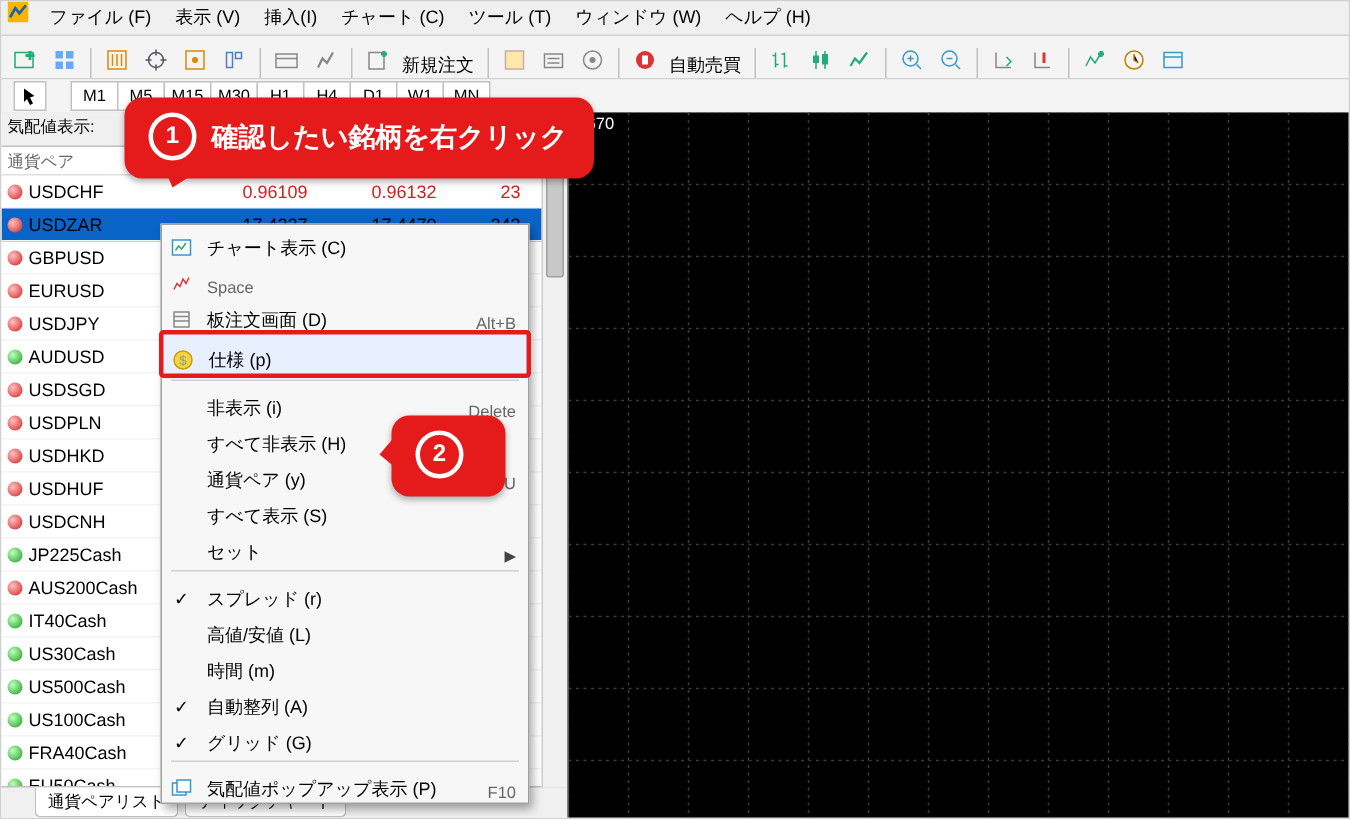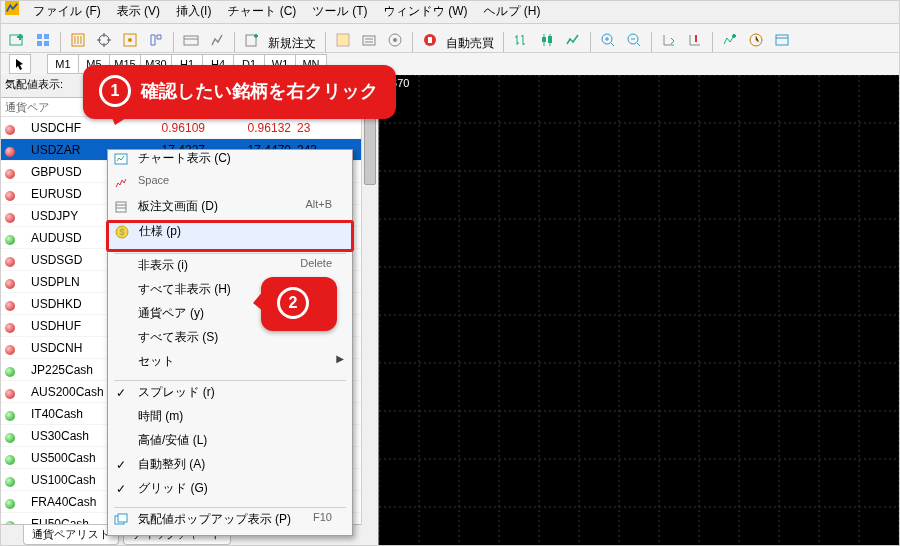--- a/index.html
+++ b/index.html
@@ -20,32 +20,32 @@
 .mw-title{height:18px;background:#f0f0f0;border-bottom:1px solid #c0c0c0;font-size:11px;padding:2px 4px}
 .mw-head{height:18px;display:flex;border-bottom:1px solid #e0e0e0;font-size:11px;color:#666}
 .mw-head span{padding:2px 4px}
 .col-sym{width:120px}
 .col-bid{width:80px;text-align:right}
 .col-ask{width:80px;text-align:right}
 .col-spr{width:50px;text-align:right}
 .mw-body{flex:1;overflow:hidden;position:relative}
 .mw-row{height:21px;display:flex;align-items:center;font-size:12px;border-bottom:1px solid #f4f4f4}
 .mw-row.sel{background:#0a64c8;color:#000000}
-.mw-row .sym{width:120px;display:flex;align-items:flex-end;gap:16px;padding-left:4px}
+.mw-row .sym{width:120px;display:flex;align-items:center;gap:4px;padding-left:4px}
 .mw-row .bid,.mw-row .ask{width:80px;text-align:right;padding-right:6px}
-.mw-row .spr{width:50px;padding-right:6px}
+.mw-row .spr{width:50px;text-align:right;padding-right:6px}
 .up{color:#1a9c1a}.dn{color:#d02020}
 .dot{width:10px;height:10px;border-radius:50%;display:inline-block;position:relative}
 .dot.up{background:radial-gradient(circle at 35% 35%,#bfffbf,#1a9c1a)}
 .dot.dn{background:radial-gradient(circle at 35% 35%,#ffc0c0,#d02020)}
 .chartarea{flex:1;background:#000;position:relative;overflow:hidden}
 .chart-title{position:absolute;top:2px;left:6px;color:#fff;font-size:11px;white-space:nowrap;z-index:1}
 .grid line{stroke:#3a3a3a;stroke-dasharray:2 3}
 .ctxmenu{position:absolute;left:106px;top:148px;width:244px;background:#f7f7f7;border:1px solid #a0a0a0;box-shadow:2px 3px 6px rgba(0,0,0,.35);z-index:30;font-size:12px}
-.ctxmenu .row{height:24px;display:flex;align-items:flex-start;padding:0 20px 0 4px;gap:8px;position:relative}
+.ctxmenu .row{height:24px;display:flex;align-items:flex-end;padding:0 8px 0 4px;gap:8px;position:relative}
 .ctxmenu .ic{width:18px;height:18px;display:flex;align-items:center;justify-content:center}
 .ctxmenu .lbl{flex:1}
 .ctxmenu .sc{color:#666;font-size:11px}
 .ctxmenu .sep{height:1px;background:#d0d0d0;margin:3px 6px}
 .ctxmenu .row.hi{border:3px solid #e51a1a;height:26px;margin:-2px;border-radius:3px;background:#e8f0ff}
 .ctxmenu .arrow{position:absolute;right:8px;font-size:10px;color:#444}
 .callout{position:absolute;background:#e51a1a;color:#fff;font-weight:700;border-radius:12px;padding:10px 18px 12px 16px;display:flex;align-items:center;box-shadow:0 2px 4px rgba(0,0,0,.3);z-index:50}
 .callout .num{width:26px;height:26px;border:3px solid #fff;border-radius:50%;display:flex;align-items:center;justify-content:center;margin-right:10px;font-size:16px}
 .callout.c1{left:82px;top:64px;font-size:18px}
 .callout.c2{left:260px;top:276px;font-size:18px}
@@ -532,25 +532,25 @@
         <span class="lbl">セット</span>
         <span class="arrow">▶</span>
       </div>
       <div class="sep"></div>
       <div class="row">
         <span class="ic">✓</span>
         <span class="lbl">スプレッド (r)</span>
       </div>
       <div class="row">
         <span class="ic"></span>
+        <span class="lbl">高値/安値 (L)</span>
+      </div>
+      <div class="row">
+        <span class="ic"></span>
         <span class="lbl">時間 (m)</span>
-      </div>
-      <div class="row">
-        <span class="ic"></span>
-        <span class="lbl">高値/安値 (L)</span>
       </div>
       <div class="row">
         <span class="ic">✓</span>
         <span class="lbl">自動整列 (A)</span>
       </div>
       <div class="row">
         <span class="ic">✓</span>
         <span class="lbl">グリッド (G)</span>
       </div>
       <div class="sep"></div>

